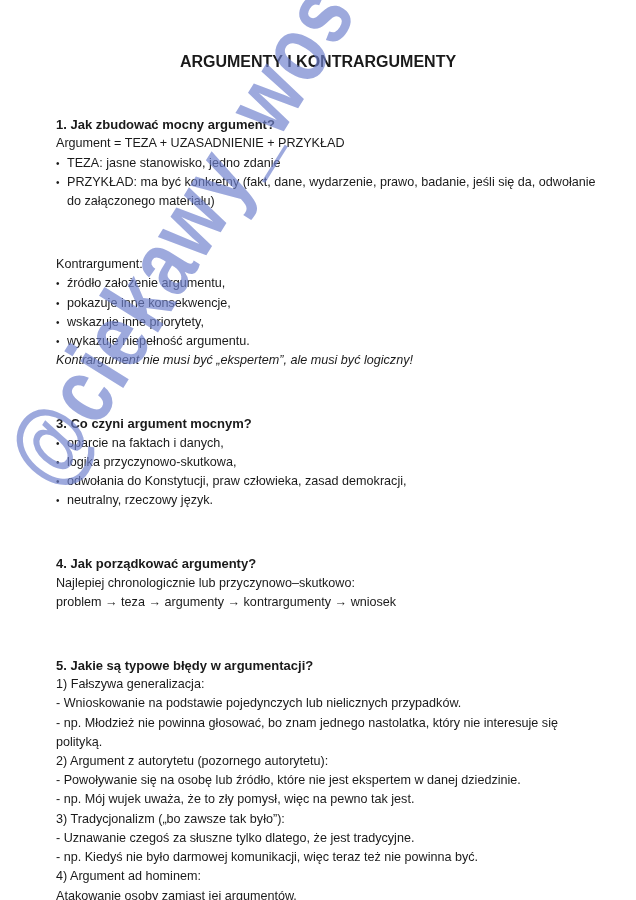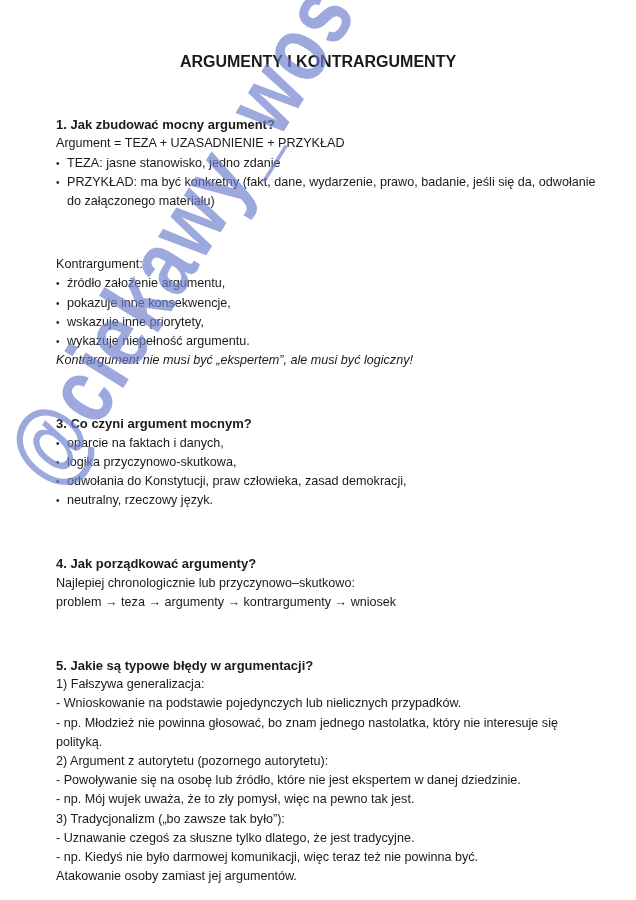--- a/index.html
+++ b/index.html
@@ -56,17 +56,18 @@
     <div class="h">5. Jakie są typowe błędy w argumentacji?</div>
     <div>1) Fałszywa generalizacja:</div>
     <div>- Wnioskowanie na podstawie pojedynczych lub nielicznych przypadków.</div>
     <div>- np. Młodzież nie powinna głosować, bo znam jednego nastolatka, który nie interesuje się polityką.</div>
     <div>2) Argument z autorytetu (pozornego autorytetu):</div>
     <div>- Powoływanie się na osobę lub źródło, które nie jest ekspertem w danej dziedzinie.</div>
     <div>- np. Mój wujek uważa, że to zły pomysł, więc na pewno tak jest.</div>
     <div>3) Tradycjonalizm („bo zawsze tak było”):</div>
     <div>- Uznawanie czegoś za słuszne tylko dlatego, że jest tradycyjne.</div>
     <div>- np. Kiedyś nie było darmowej komunikacji, więc teraz też nie powinna być.</div>
+    <div>4) Argument ad hominem:</div>
     <div>Atakowanie osoby zamiast jej argumentów.</div>
   </div>
 </div>
 
 <div class="watermark">@ciekawy_wos</div>
 
 </body></html>

